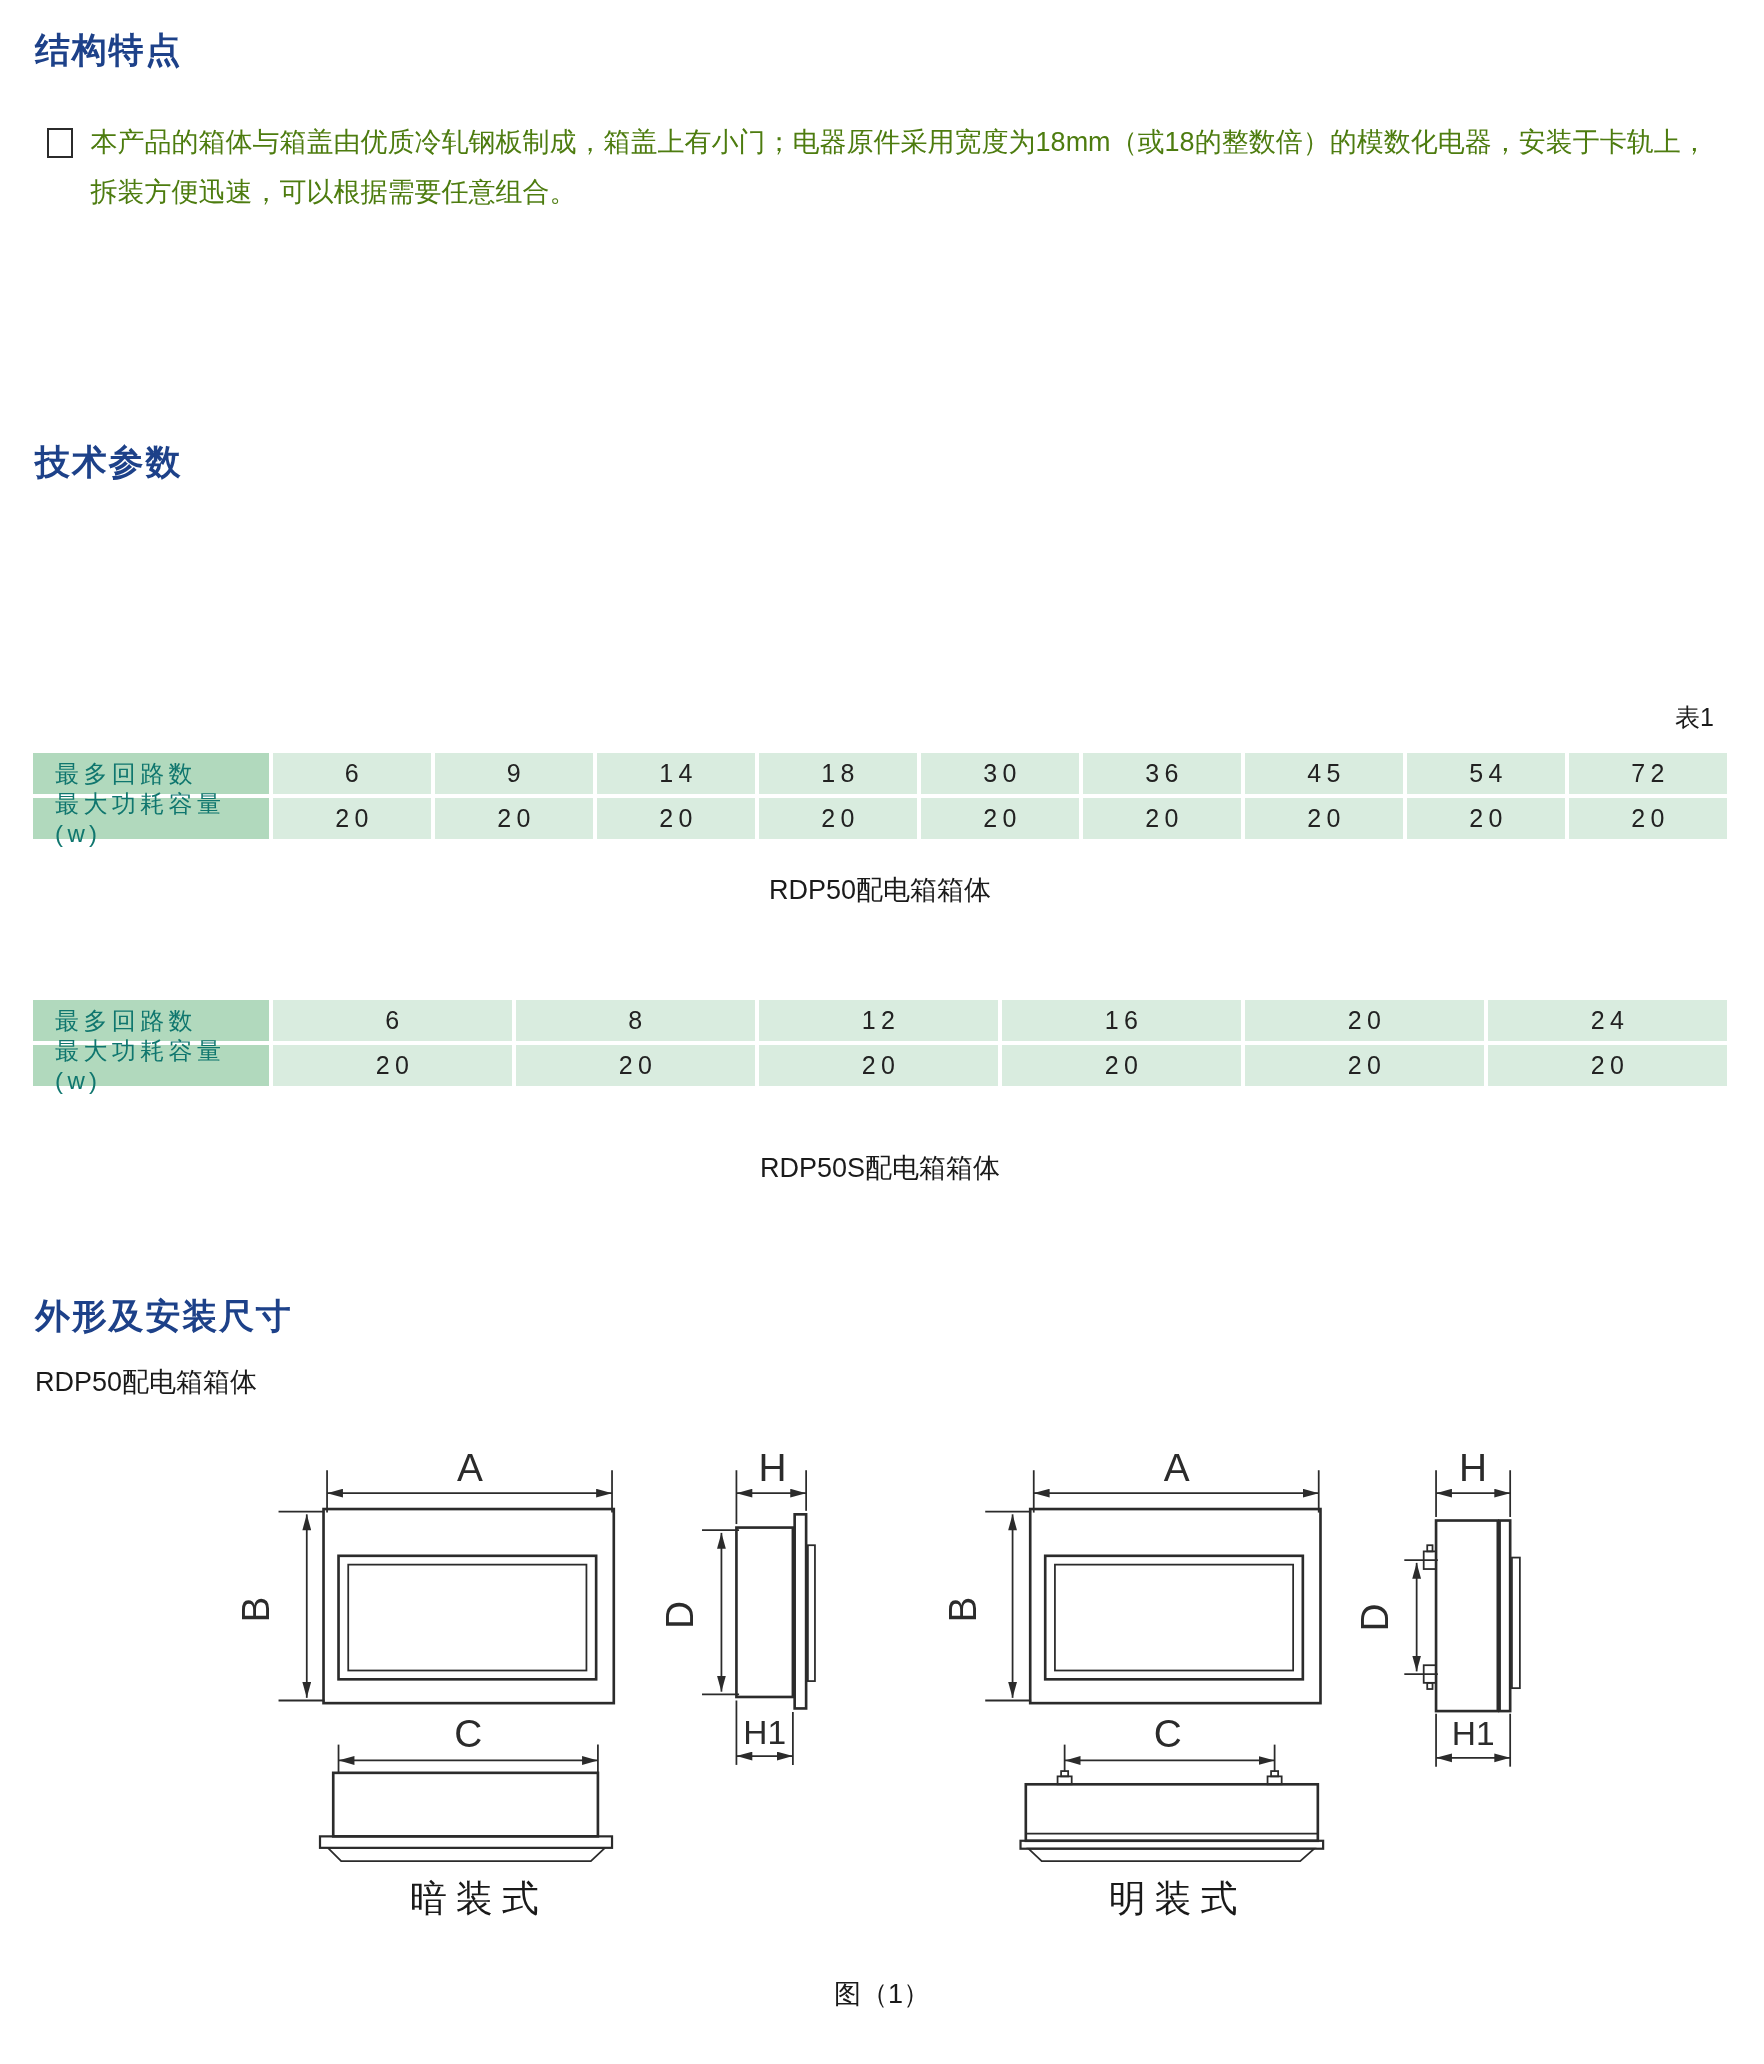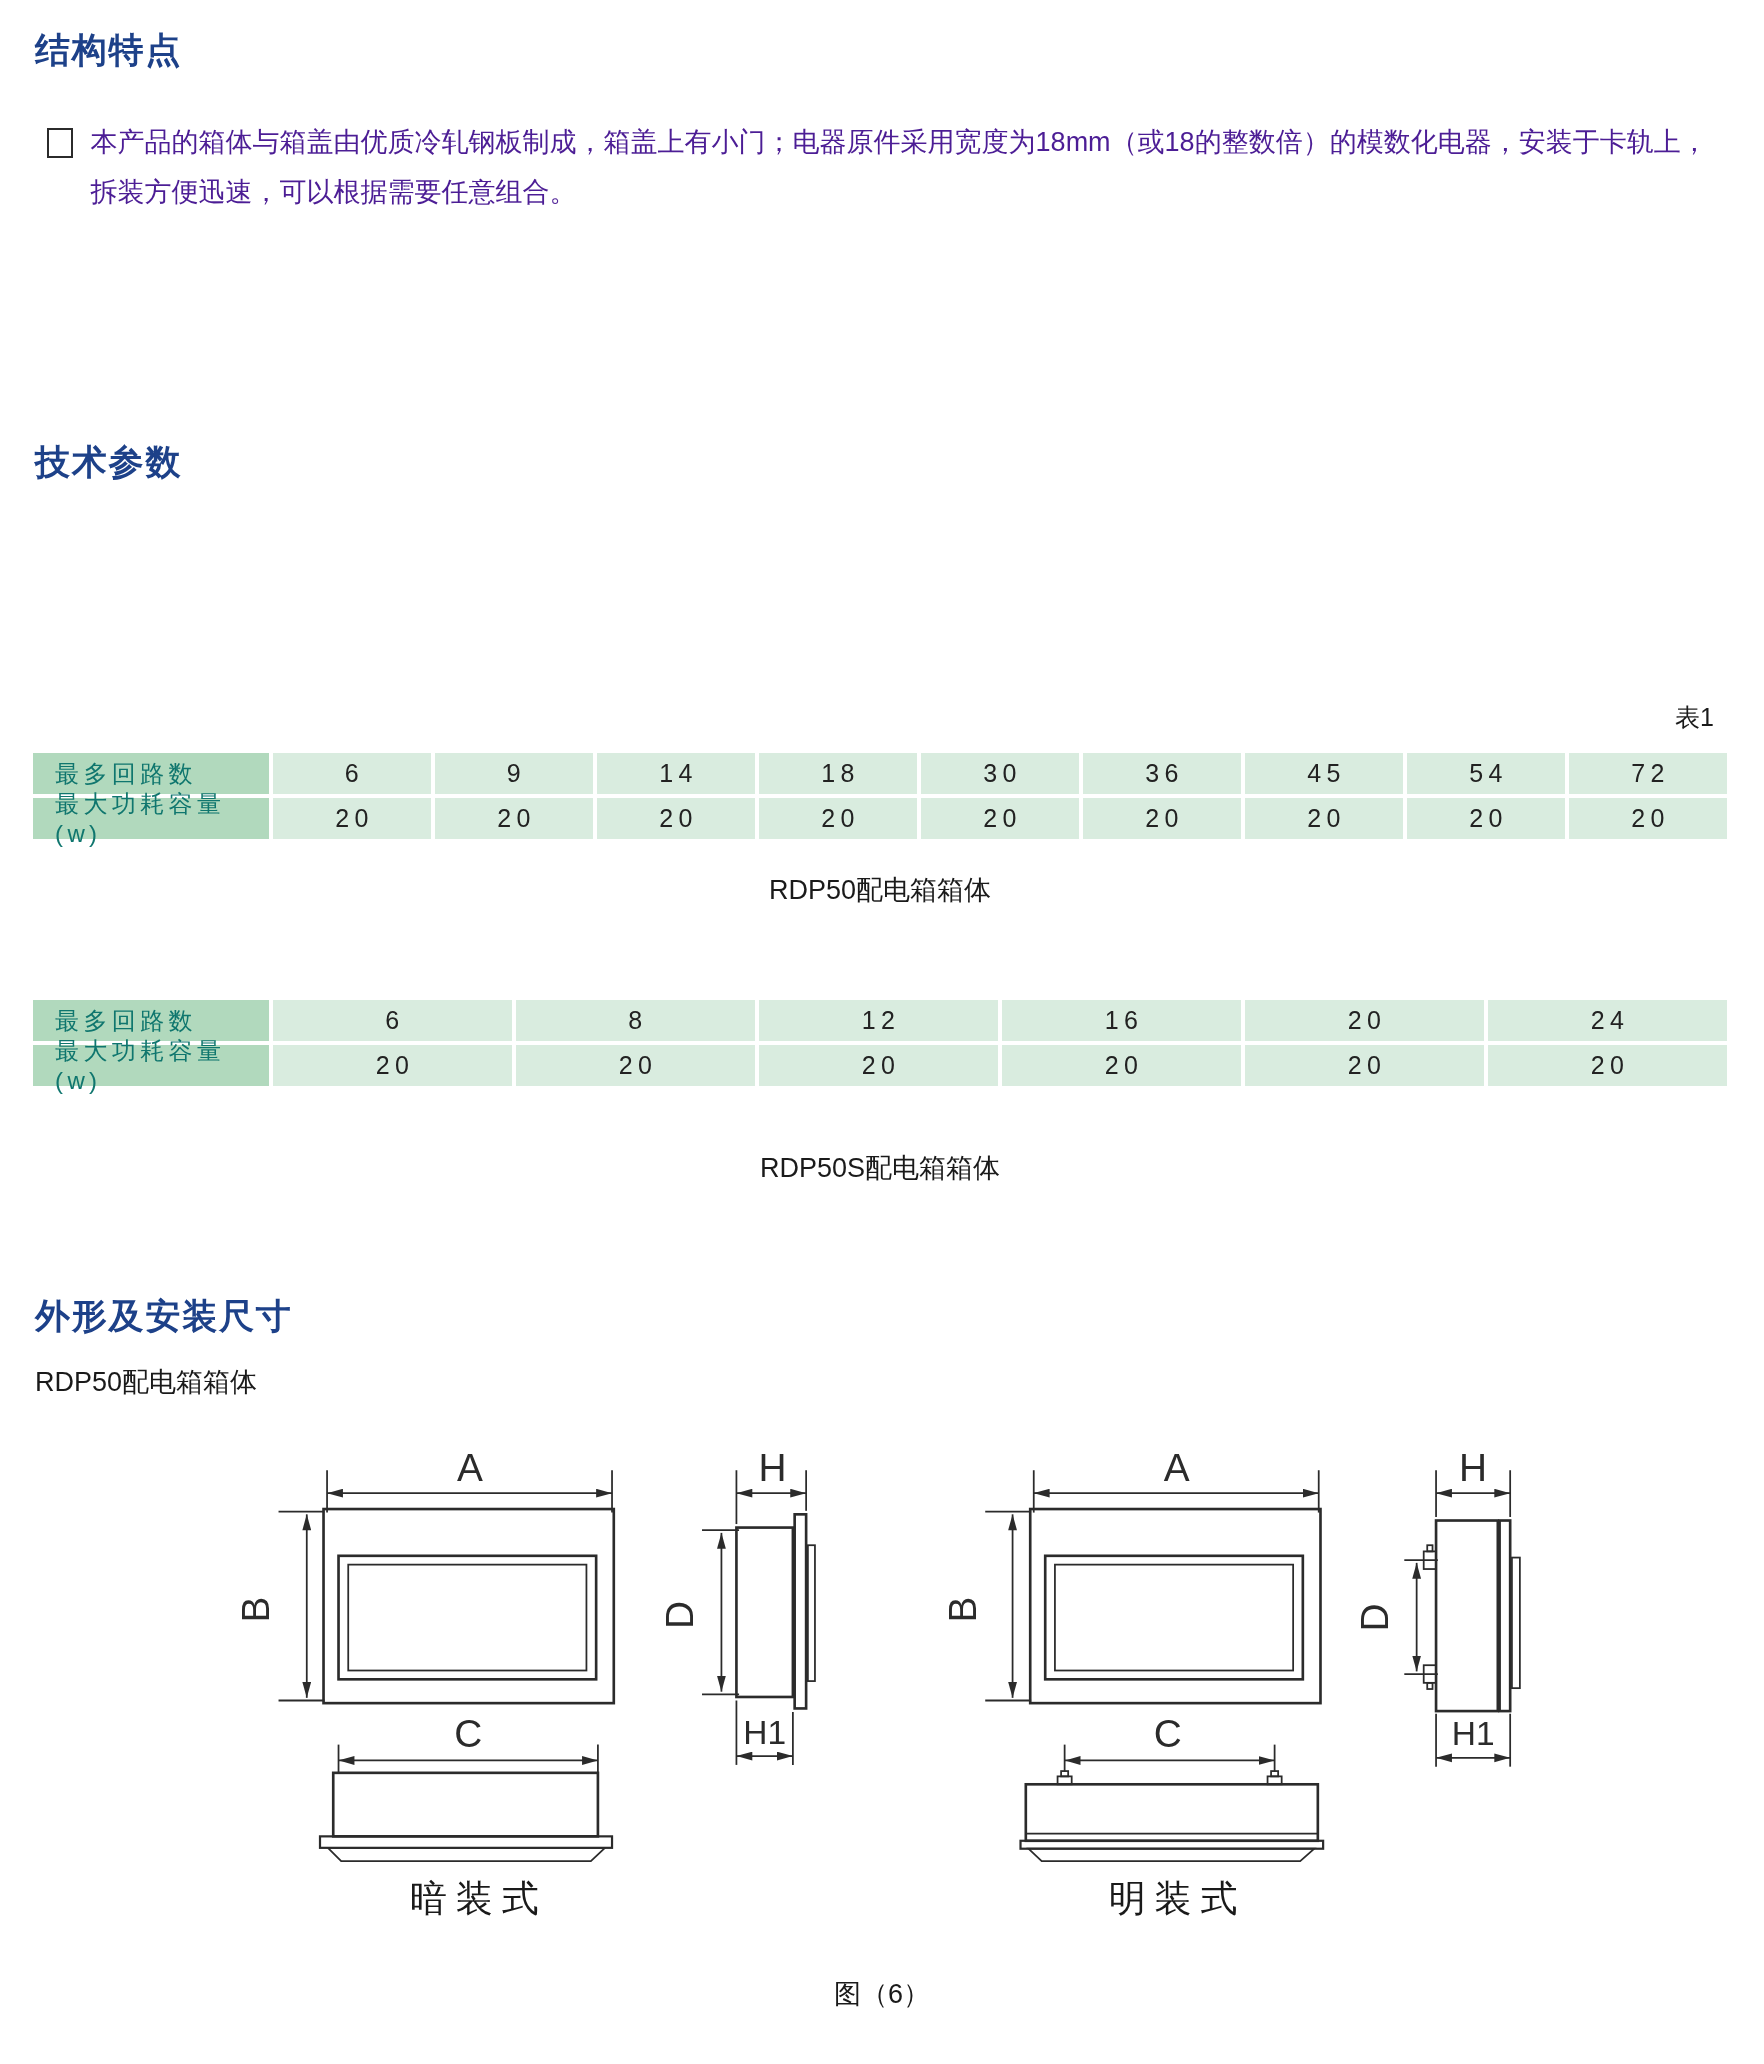--- a/index.html
+++ b/index.html
@@ -13,21 +13,21 @@
     font-size:35px; font-weight:600; color:var(--accent_blue,#1d4189);
     letter-spacing:1.8px;
   }
   .t1{top:26.5px;} .t2{top:439px;} .t3{top:1293px;}
   .features{position:absolute; left:47px; top:117px; width:1685px;}
   .feat{display:flex; align-items:flex-start; margin-bottom:6.2px;}
   .cb{
     flex:0 0 auto; width:22px; height:26.5px; margin:10.6px 17.6px 0 0;
     border:2.2px solid #2b2b2b; background:#fff;
   }
-  .feat-text{font-size:27px; line-height:50px; width:1637px; color:#4c1d95;}
+  .feat-text{font-size:27px; line-height:50px; width:1637px; color:#4d7c0f;}
   .params{position:absolute; left:47px; top:524px;}
   .param{display:flex; align-items:flex-start; margin-bottom:24px;}
   .param .cb{margin-top:5.3px;}
   .param-text{font-size:27px; line-height:37px;}
   .table-note{position:absolute; top:701px; right:38px; font-size:25px;}
   .gtable{
     position:absolute; left:33px; width:1694px;
     display:grid; grid-gap:3.5px; gap:3.5px;
   }
   .gtable1{top:753px; grid-template-columns:236px repeat(9,1fr);}
@@ -240,16 +240,16 @@
         <rect class="ln s2" x="1241" y="407" width="8" height="6"></rect>
         <rect class="ln s3" x="963" y="422" width="331" height="64"></rect>
         <line class="ln s2" x1="963" y1="478" x2="1294" y2="478"></line>
         <rect class="ln s25" x="957" y="486" width="343" height="9"></rect>
         <polygon class="ln s2" points="966,495 1290,495 1274,509 981,509"></polygon>
       </g>
       <text class="drawcap" x="1135" y="566" text-anchor="middle">明装式</text>
     </g>
   </svg>
 
-  <div class="figcap">图（6）</div>
+  <div class="figcap">图（1）</div>
 
 </div>
 
 
 </body></html>

